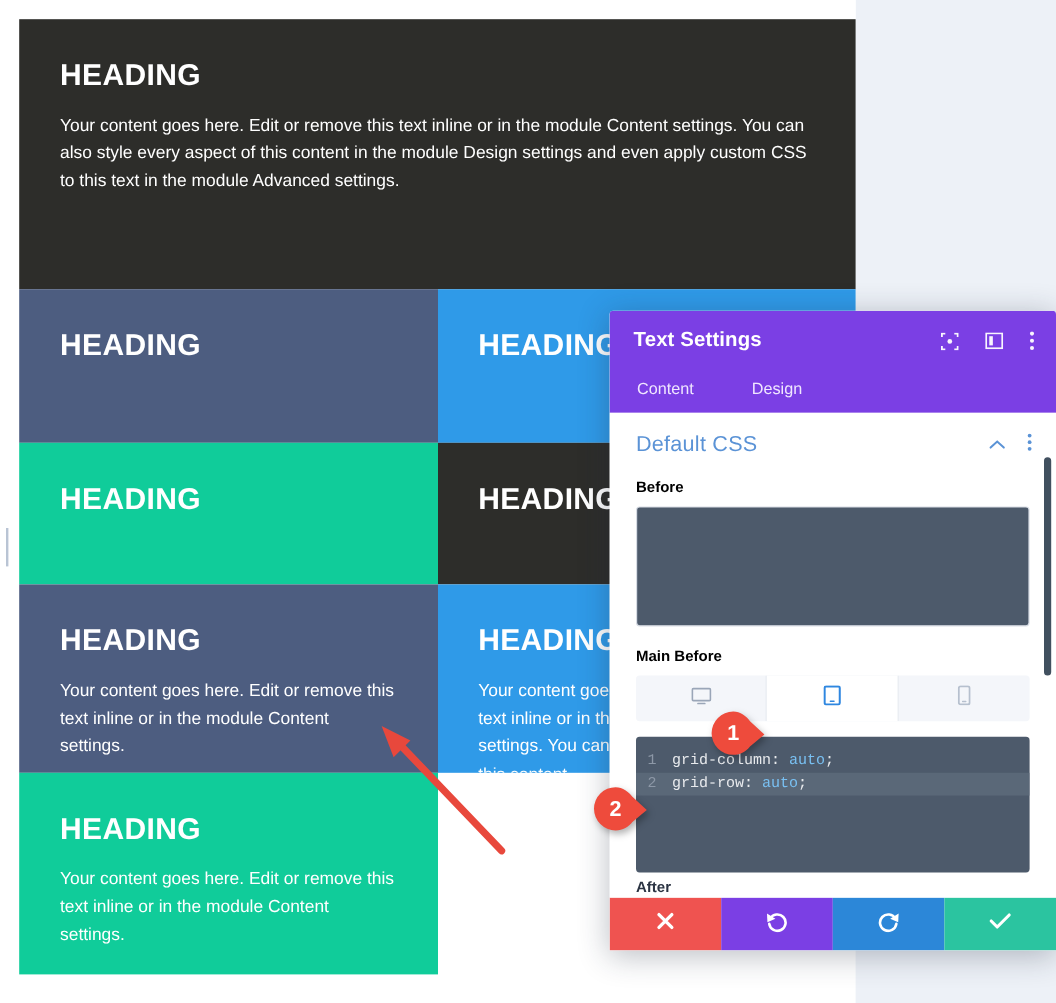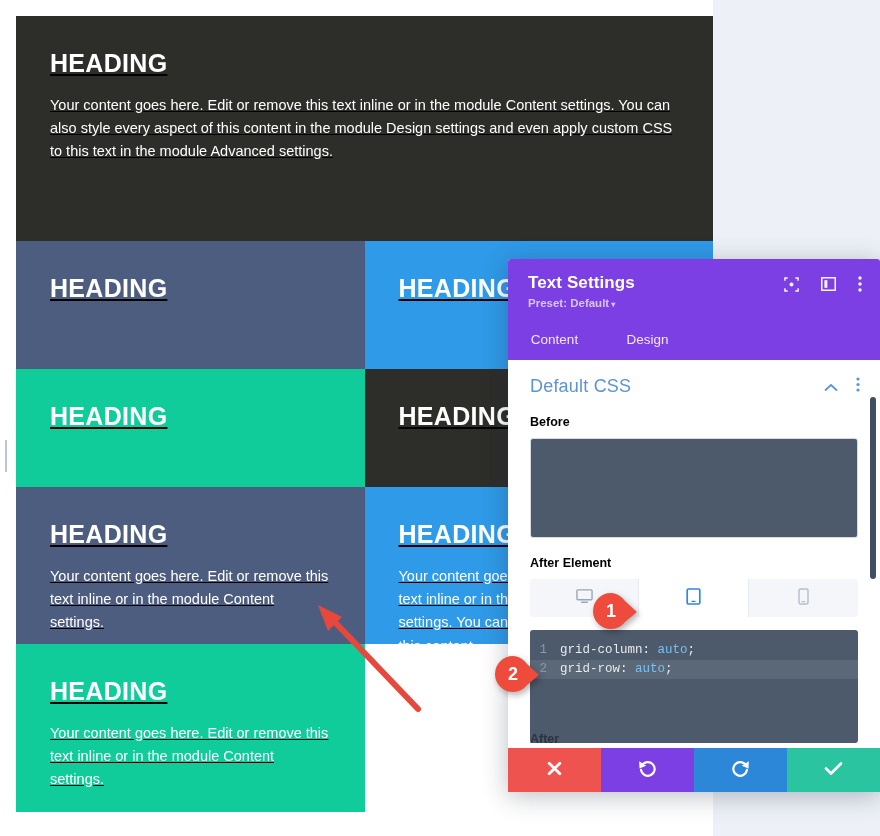--- a/index.html
+++ b/index.html
@@ -16,21 +16,21 @@
     position: absolute; left: 0; top: 0;
     width: 713px; height: 836px;
     background: #ffffff;
   }
   .canvas-topgap { height: 16px; background: #ffffff; }
 
   .grid-wrap {
     position: absolute; left: 16px; top: 16px;
     width: 697px;
   }
-  .grid-row { display: flex; text-decoration: underline; }
+  .grid-row { display: flex; }
   .cell {
     padding: 34px 34px 34px 34px;
     color: #ffffff;
     overflow: hidden;
   }
   .cell h3 {
     font-size: 25px;
     font-weight: bold;
     letter-spacing: .3px;
     margin-bottom: 16px;
@@ -284,23 +284,20 @@
 
   <svg class="arrow-svg" viewBox="0 0 120 110">
     <line x1="108" y1="104" x2="20" y2="12" stroke="#e8483c" stroke-width="6" stroke-linecap="round"></line>
     <polygon points="8,0 32,12 18,26" fill="#e8483c"></polygon>
   </svg>
 
   <div class="modal">
 
     <div class="modal-head">
       <div class="modal-title">Text Settings</div>
-      <div class="modal-preset">
-        <span>Preset: Default</span><span class="caret">▾</span>
-      </div>
       <div class="head-icons">
         <span class="hicon">
           <svg width="15" height="15" viewBox="0 0 16 16">
             <path d="M1 4V1h3M12 1h3v3M15 12v3h-3M4 15H1v-3" fill="none" stroke="#fff" stroke-width="1.6"></path>
             <circle cx="8" cy="8" r="2.1" fill="#fff"></circle>
           </svg>
         </span>
         <span class="hicon">
           <svg width="15" height="14" viewBox="0 0 16 15">
             <rect x="0.8" y="0.8" width="14.4" height="13.4" fill="none" stroke="#fff" stroke-width="1.6"></rect>
@@ -341,21 +338,21 @@
           </span>
         </div>
       </div>
 
       <div class="field">
         <div class="field-label">Before</div>
         <div class="css-textarea"></div>
       </div>
 
       <div class="field" style="margin-top:18px;">
-        <div class="field-label">After Element</div>
+        <div class="field-label">Main Before</div>
 
         <div class="device-toggle">
           <div class="device-btn">
             <span>
               <svg width="17" height="16" viewBox="0 0 18 16">
                 <rect x="1" y="1.5" width="16" height="10.5" rx="1" fill="none" stroke="#9aa6b8" stroke-width="1.5"></rect>
                 <path d="M6 14.6h6" stroke="#9aa6b8" stroke-width="1.5" stroke-linecap="round"></path>
               </svg>
             </span>
           </div>

